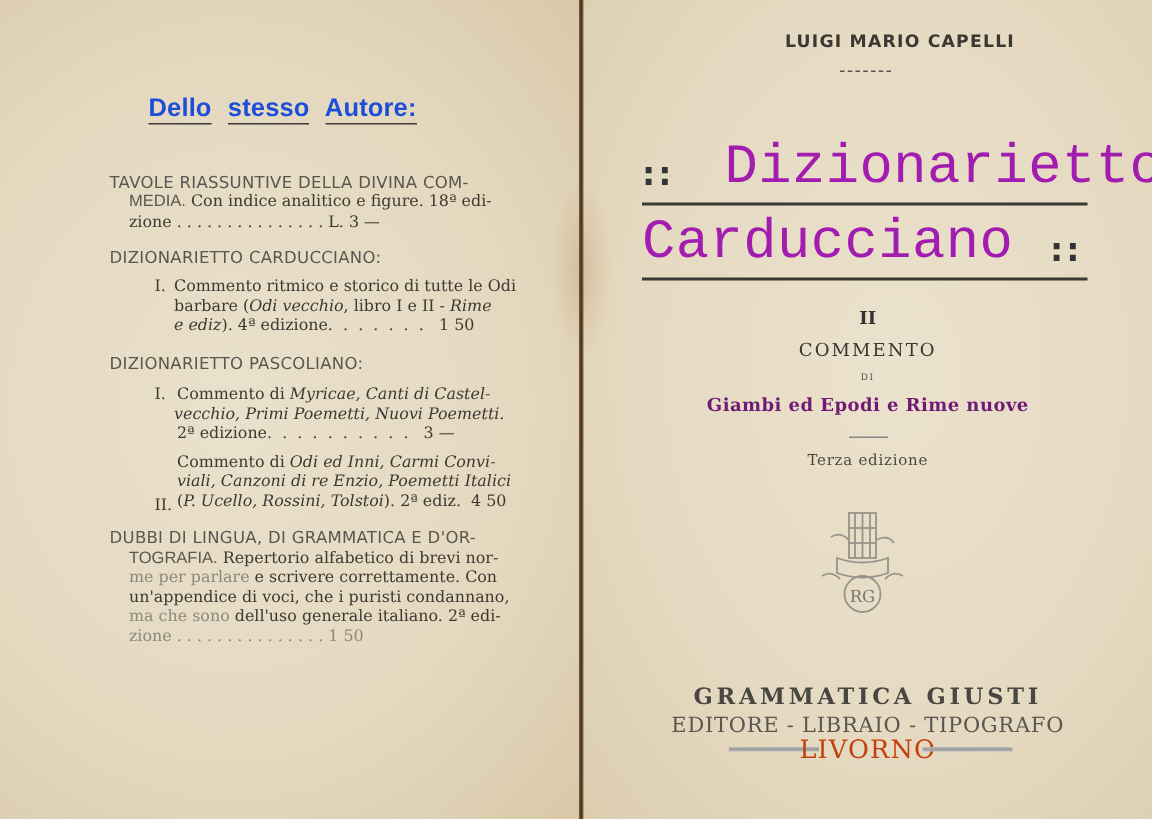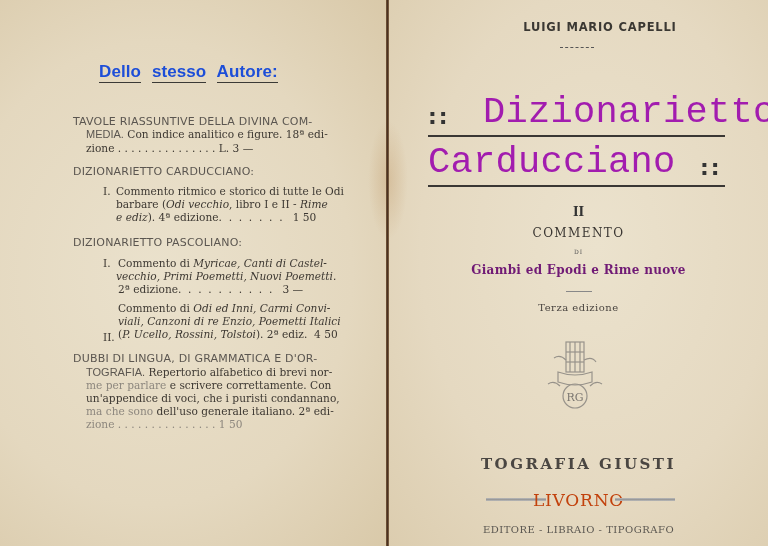--- a/index.html
+++ b/index.html
@@ -78,21 +78,21 @@
   .di { top:248px; font-size:6px; letter-spacing:1px; color:#555; }
   .subtitle { top:263px; font-size:12px; font-weight:bold; color:#701a75; letter-spacing:0.3px; }
   .mini-rule { position:absolute; left:566px; top:291px; width:26px; height:1px; background:#888; }
   .edition { top:302px; font-size:10px; font-weight:normal; color:#4a4540; letter-spacing:0.5px; }
 
   .emblem {
     position:absolute; left:544px; top:338px; width:62px; height:80px;
   }
 
   .publisher { top:455px; font-size:15px; font-weight:bold; color:#4a4642; letter-spacing:2.5px; }
-  .pub-sub { top:476px; font-size:10px; color:#5a5650; letter-spacing:0.5px;margin-top:48px; }
+  .pub-sub { top:476px; font-size:14px; color:#5a5650; letter-spacing:0.5px; }
   .city { top:490px; font-size:17px; color:#c2410c; letter-spacing:0.8px; }
   .city-rule {
     position:absolute; top:498px; height:3px; background:linear-gradient(#bbb,#999,#bbb);
   }
 </style>
 </head>
 <body>
 
 <div class="page page-left"></div>
 <div class="page page-right"></div>
@@ -166,17 +166,17 @@
       <path d="M10 20 Q16 16 22 22"></path>
       <path d="M40 22 Q48 18 52 24"></path>
       <path d="M14 34 Q31 40 48 34 L48 44 Q31 50 14 44 Z"></path>
       <path d="M4 46 Q10 42 16 48 M58 46 Q52 42 46 48"></path>
       <circle cx="31" cy="58" r="12"></circle>
     </g>
     <text x="31" y="63" text-anchor="middle" font-family="DejaVu Serif, serif" font-size="11" fill="#7a7670">RG</text>
   </svg>
 </div>
 
-<div class="center-text publisher">TOGRAFIA GIUSTI</div>
+<div class="center-text publisher">GRAMMATICA GIUSTI</div>
 <div class="center-text pub-sub">EDITORE - LIBRAIO - TIPOGRAFO</div>
 <div class="city-rule" style="left:486px; width:60px;"></div>
 <div class="center-text city">LIVORNO</div>
 <div class="city-rule" style="left:615px; width:60px;"></div>
 
 </body></html>

